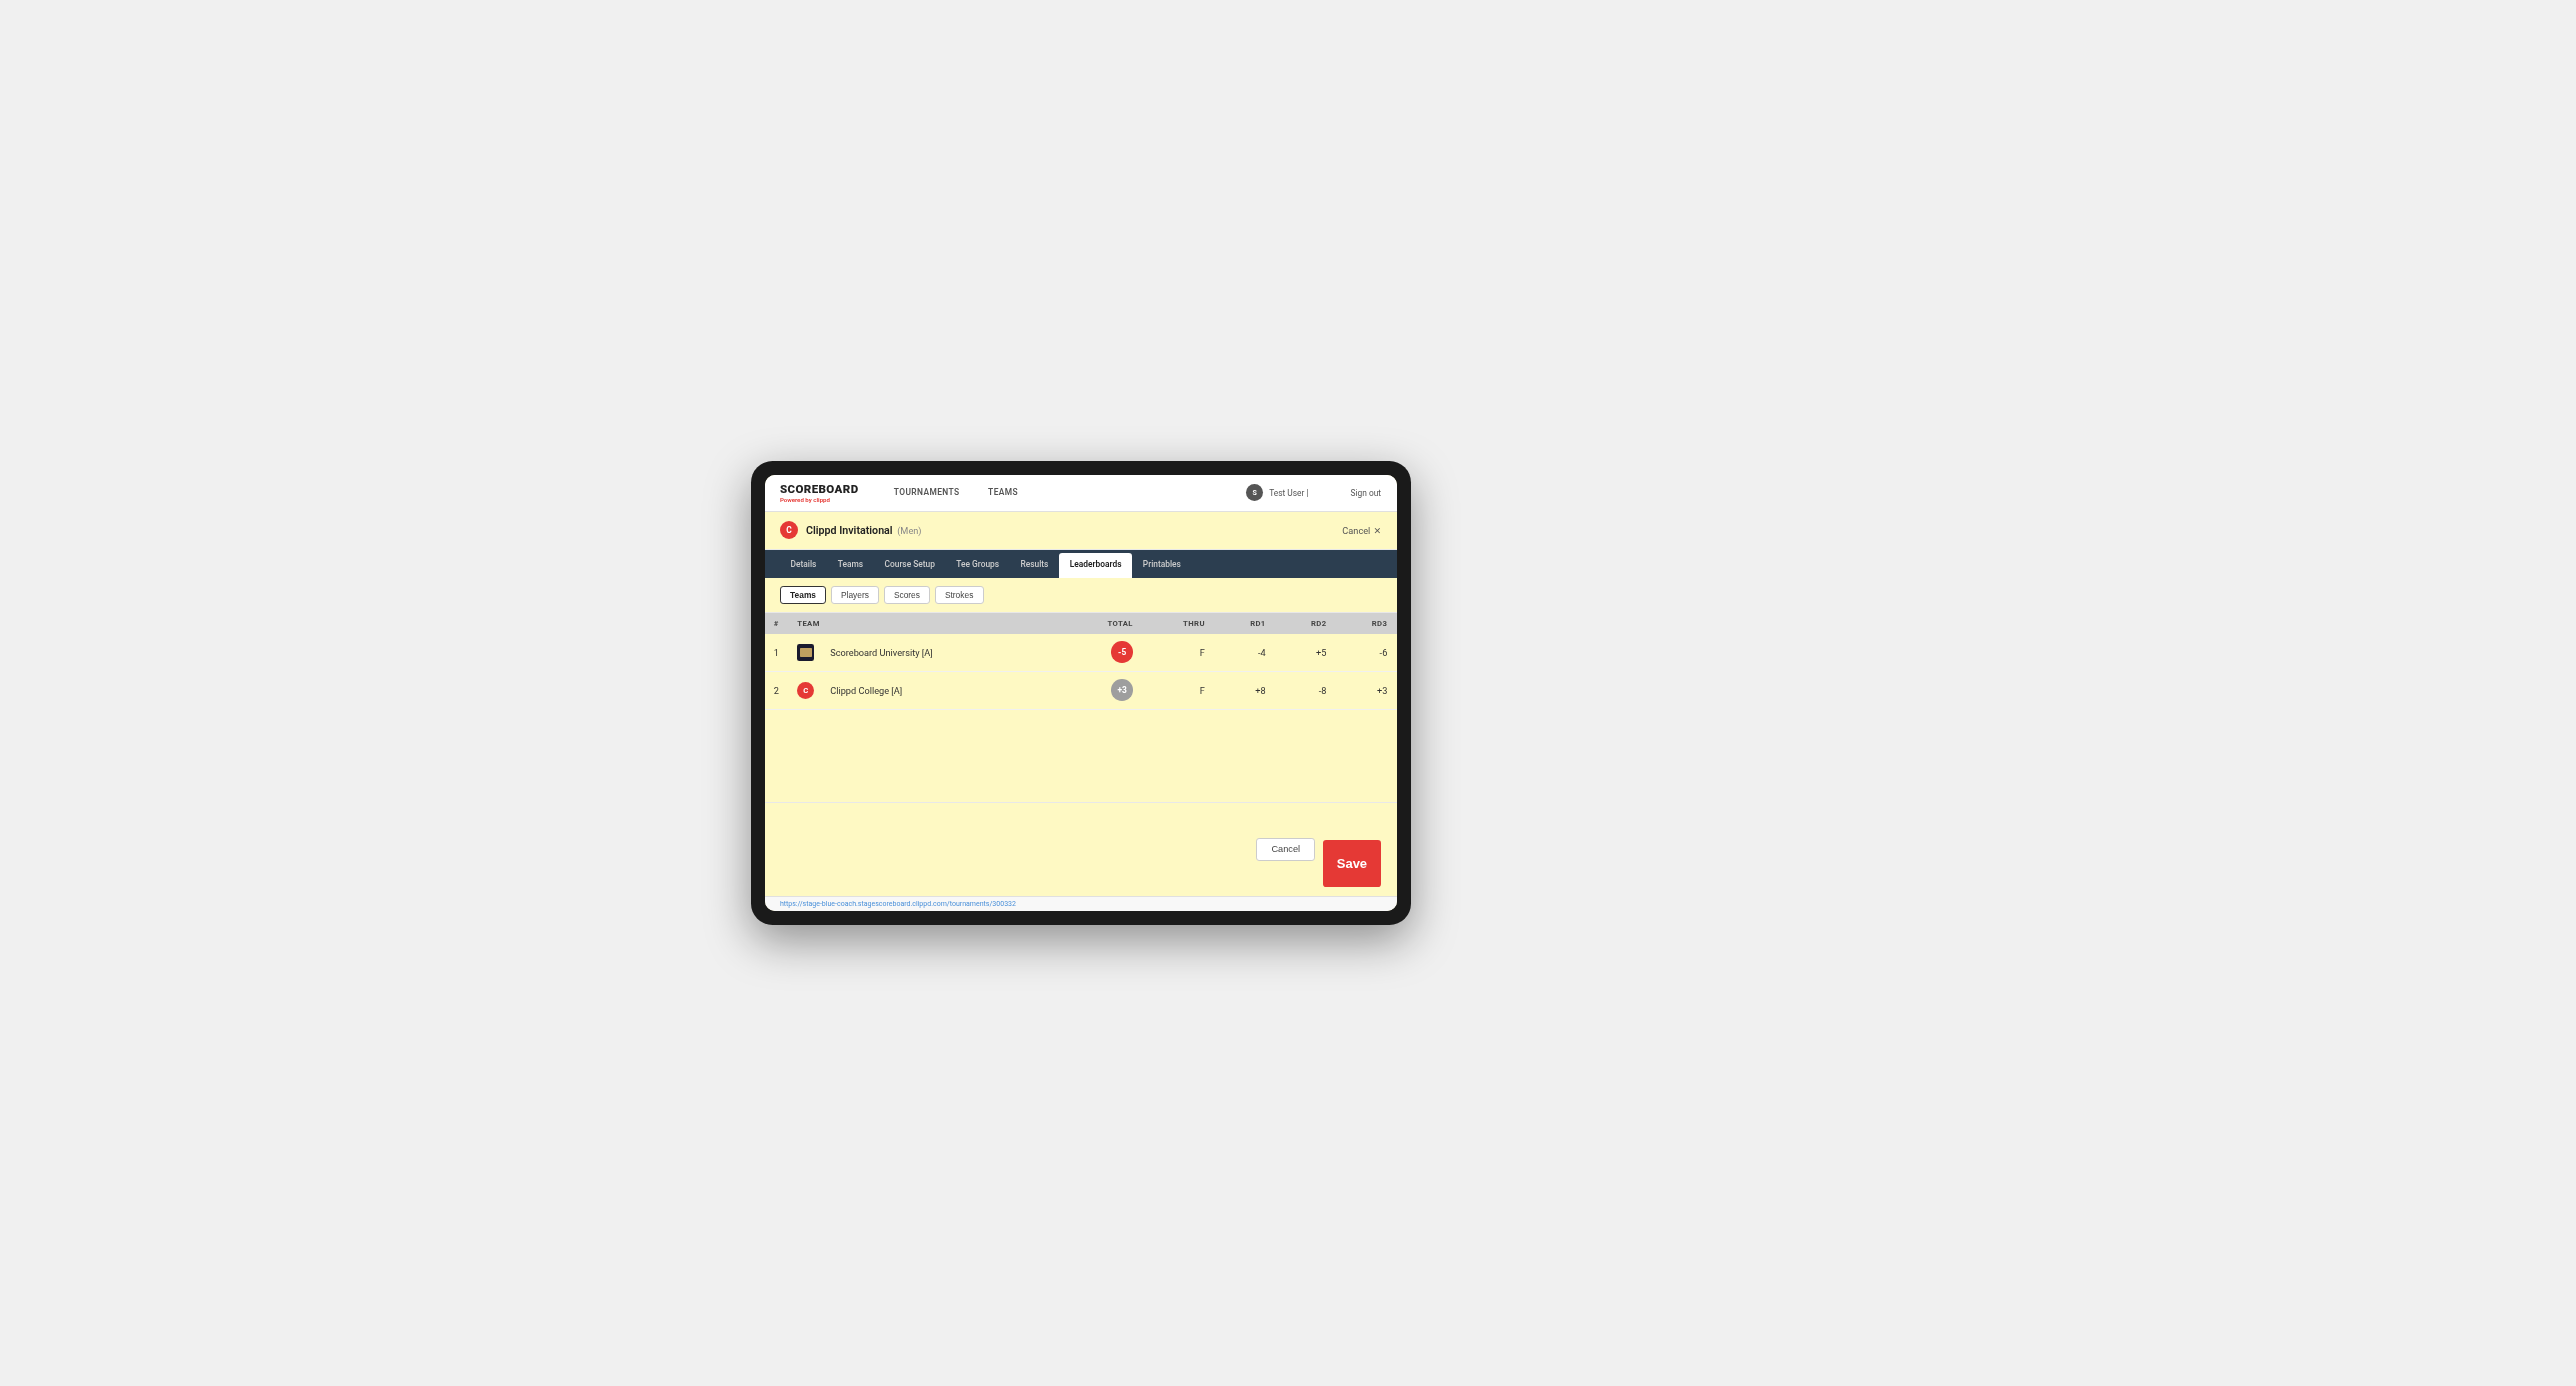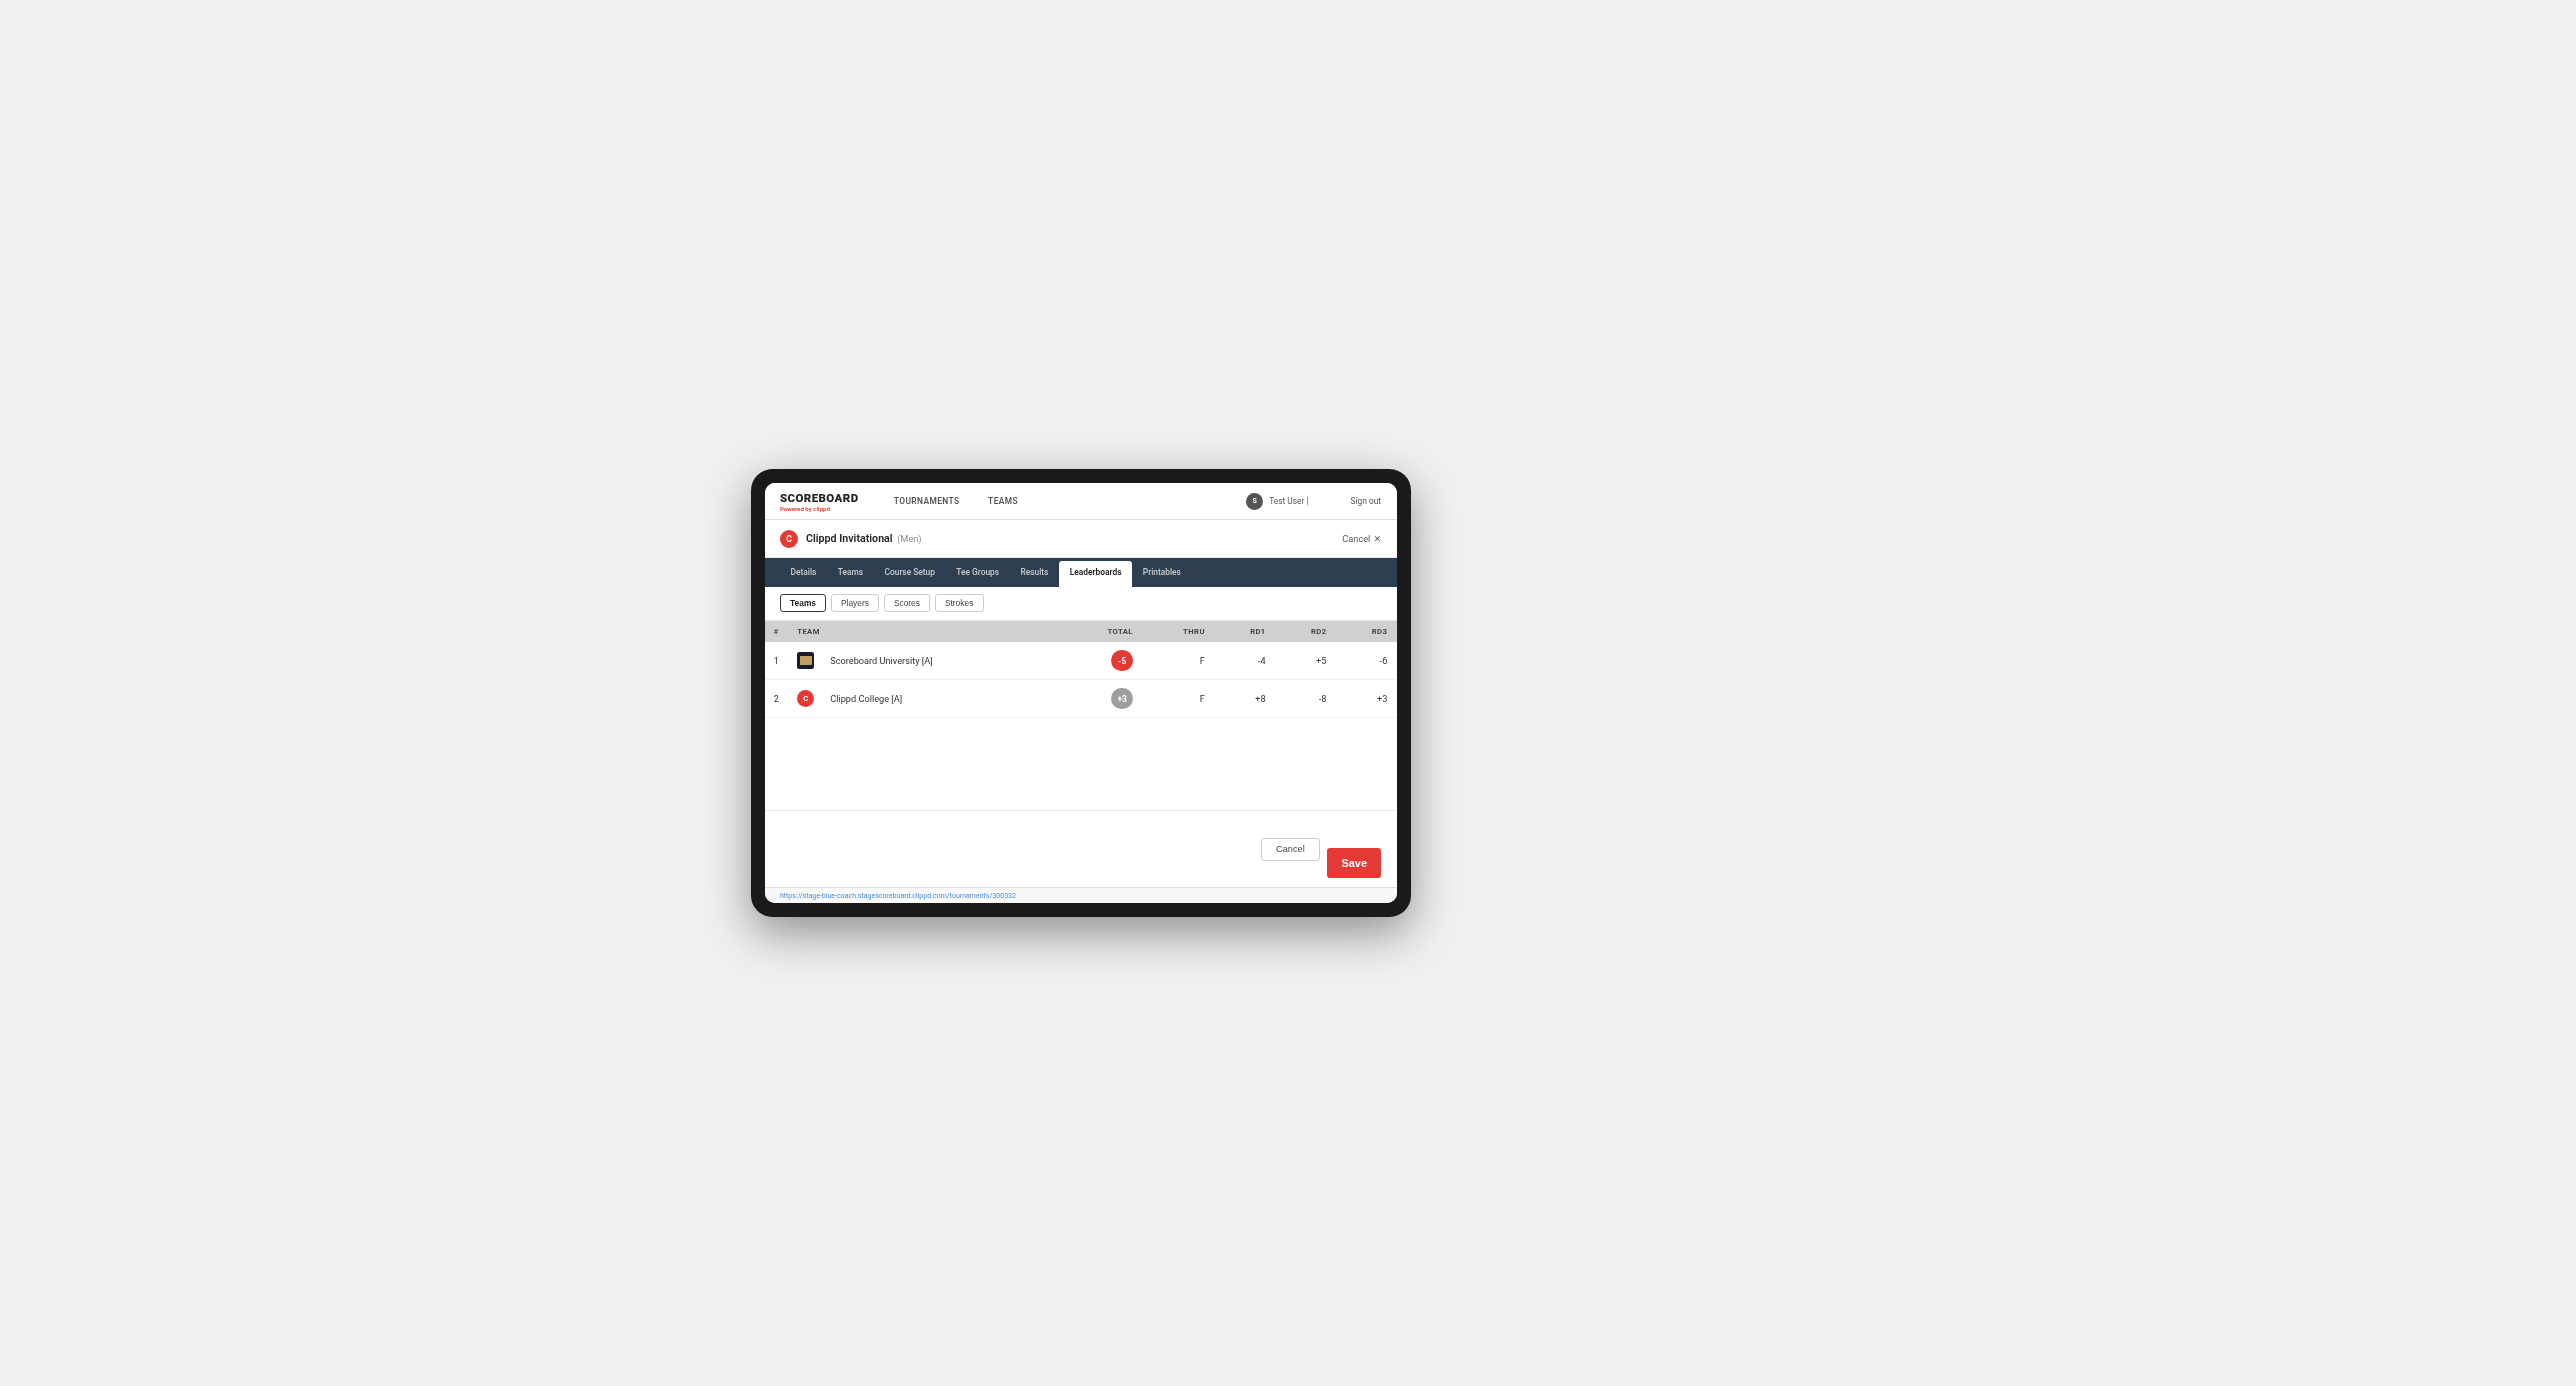--- a/index.html
+++ b/index.html
@@ -30,21 +30,21 @@
     }
     .tablet-outer {
       flex: 1;
       background: #1a1a1a;
       border-radius: 21.5px;
       padding: 14px;
       box-shadow: 0 15.4px 46px rgba(0,0,0,0.4);
       max-width: 660px;
     }
     .tablet-inner {
-      background: #ffffff;
+      background: #fef9c3;
       border-radius: 10px;
       overflow: hidden;
       position: relative;
     }
     
     .top-nav {
       background: #fff;
       border-bottom: 0.8px solid #e0e0e0;
       display: flex;
       align-items: center;
@@ -295,22 +295,22 @@
     .footer-cancel-btn {
       padding: 5.4px 14px;
       font-size: 9.2px;
       border: 0.8px solid #ccc;
       border-radius: 3.1px;
       background: #fff;
       color: #444;
       cursor: pointer;
     }
     .footer-save-btn {
-      padding: 9px 14px;
-      font-size: 11px;
+      padding: 16px 14px;
+      font-size: 13px;
       border: none;
       border-radius: 3.1px;
       background: #e53935;
       color: #fff;
       cursor: pointer;
       font-weight: 600;
       margin-top: 28px;
     }
     .url-bar {
       padding: 3.1px 15.4px;

